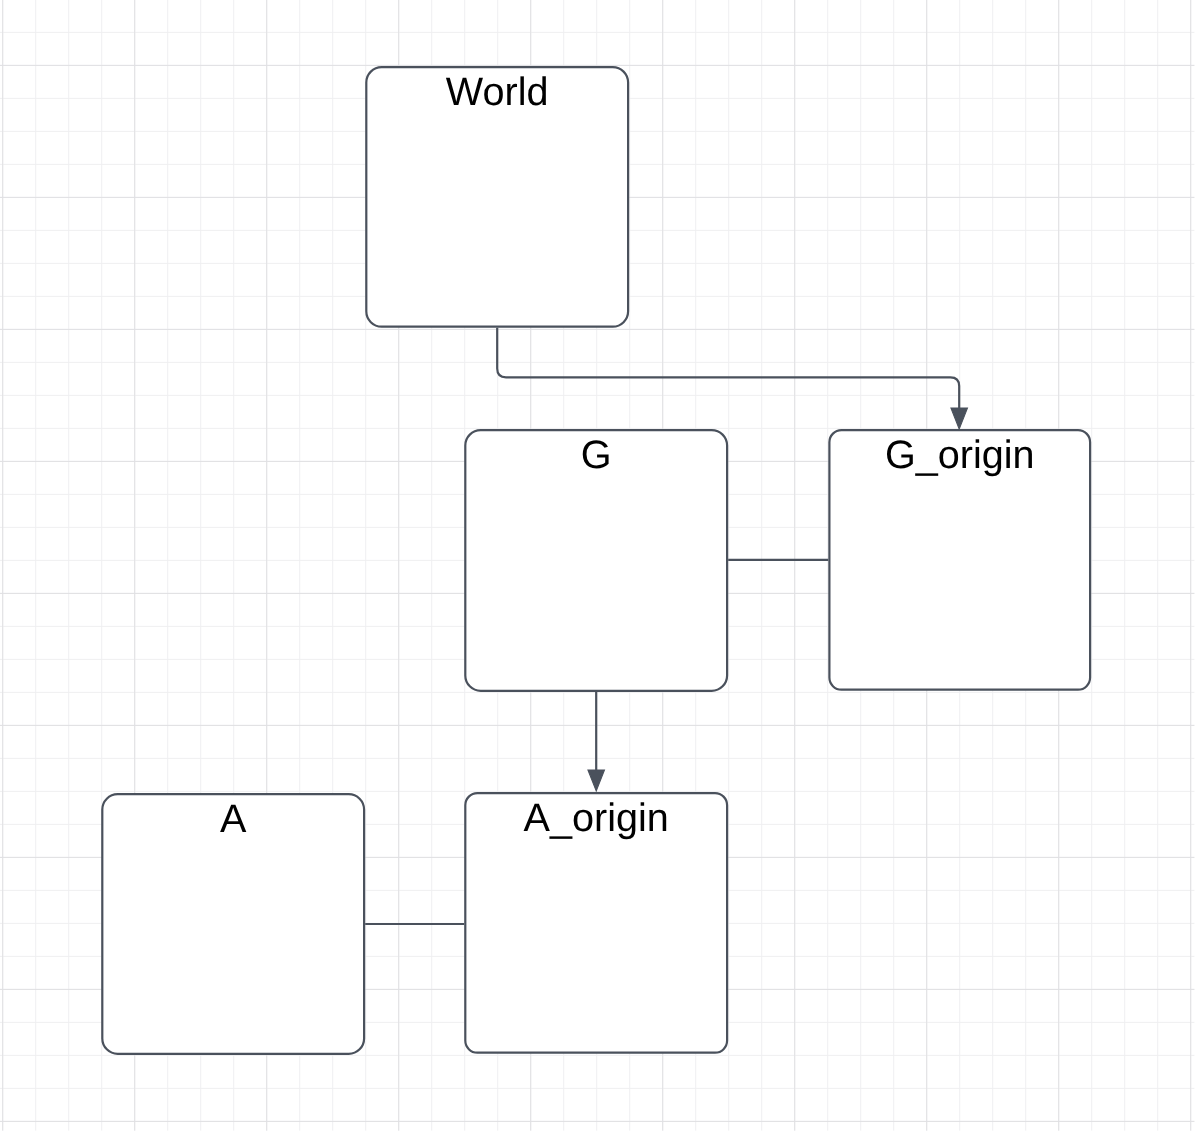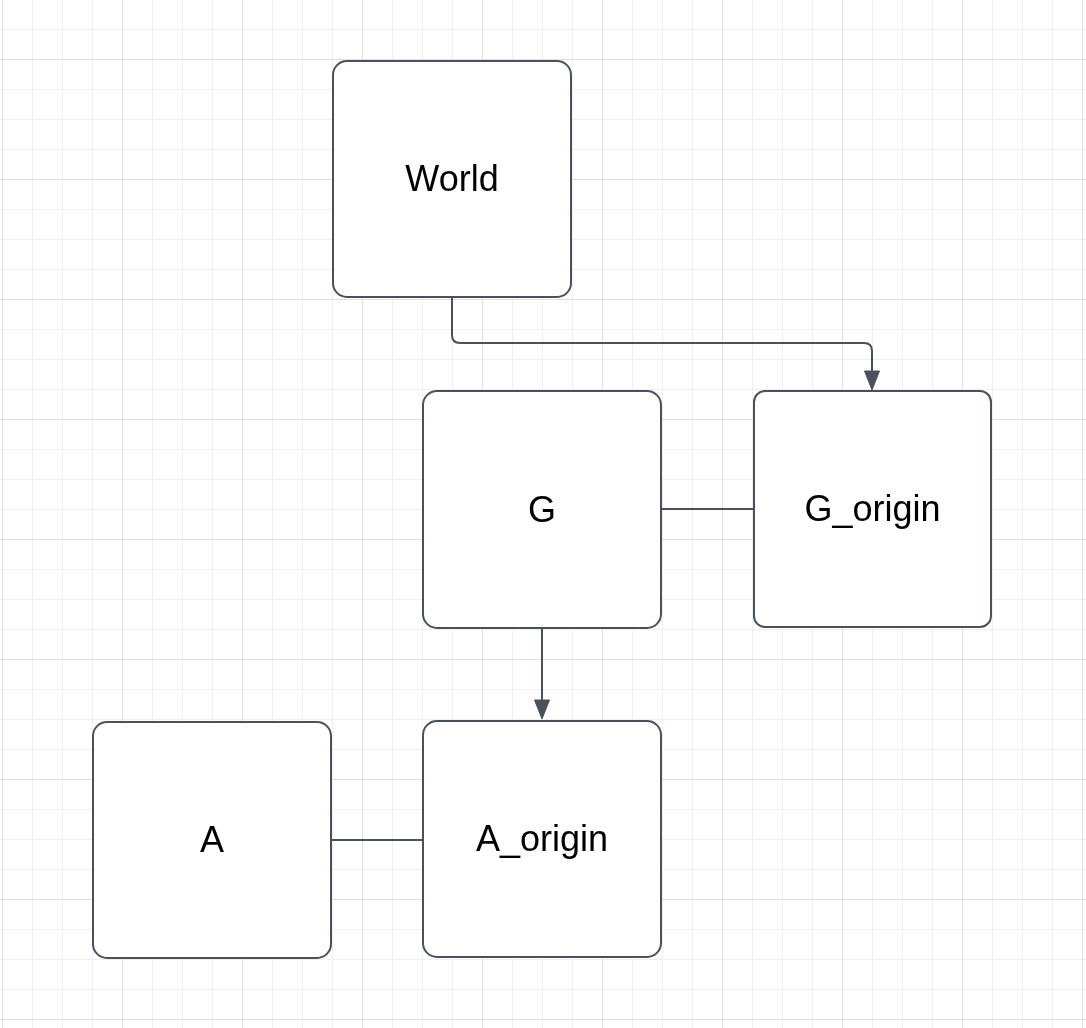--- a/index.html
+++ b/index.html
@@ -39,21 +39,21 @@
     stroke: var(--stroke, #4a515c);
     stroke-width: 1;
   }
   .node {
     position: absolute;
     box-sizing: border-box;
     background: var(--fill, #ffffff);
     border: 2px solid var(--stroke, #4a515c);
     border-radius: 15px;
     display: flex;
-    align-items: center;
+    align-items: flex-start;
     justify-content: center;
     font-family: "Liberation Sans", sans-serif;
     font-size: 36px;
     color: var(--text, #000000);
     white-space: nowrap;
   }
 </style>
 </head>
 <body>
 
@@ -80,17 +80,17 @@
       </div>
       <div class="node" style="left: 422px; top: 390px; width: 240px; height: 239px; font-size: 36px;">
         <span>G</span>
       </div>
       <div class="node" style="left: 753px; top: 390px; width: 239px; height: 238px; font-size: 36px; border-radius: 12px;">
         <span>G_origin</span>
       </div>
       <div class="node" style="left: 92px; top: 721px; width: 240px; height: 238px; font-size: 36px;">
         <span>A</span>
       </div>
-      <div class="node" style="left: 422px; top: 720px; width: 240px; height: 238px; font-size: 36px;">
+      <div class="node" style="left: 422px; top: 720px; width: 240px; height: 238px; font-size: 36px; border-radius: 12px;">
         <span>A_origin</span>
       </div>
     </div>
 </div>
 
 </body></html>

